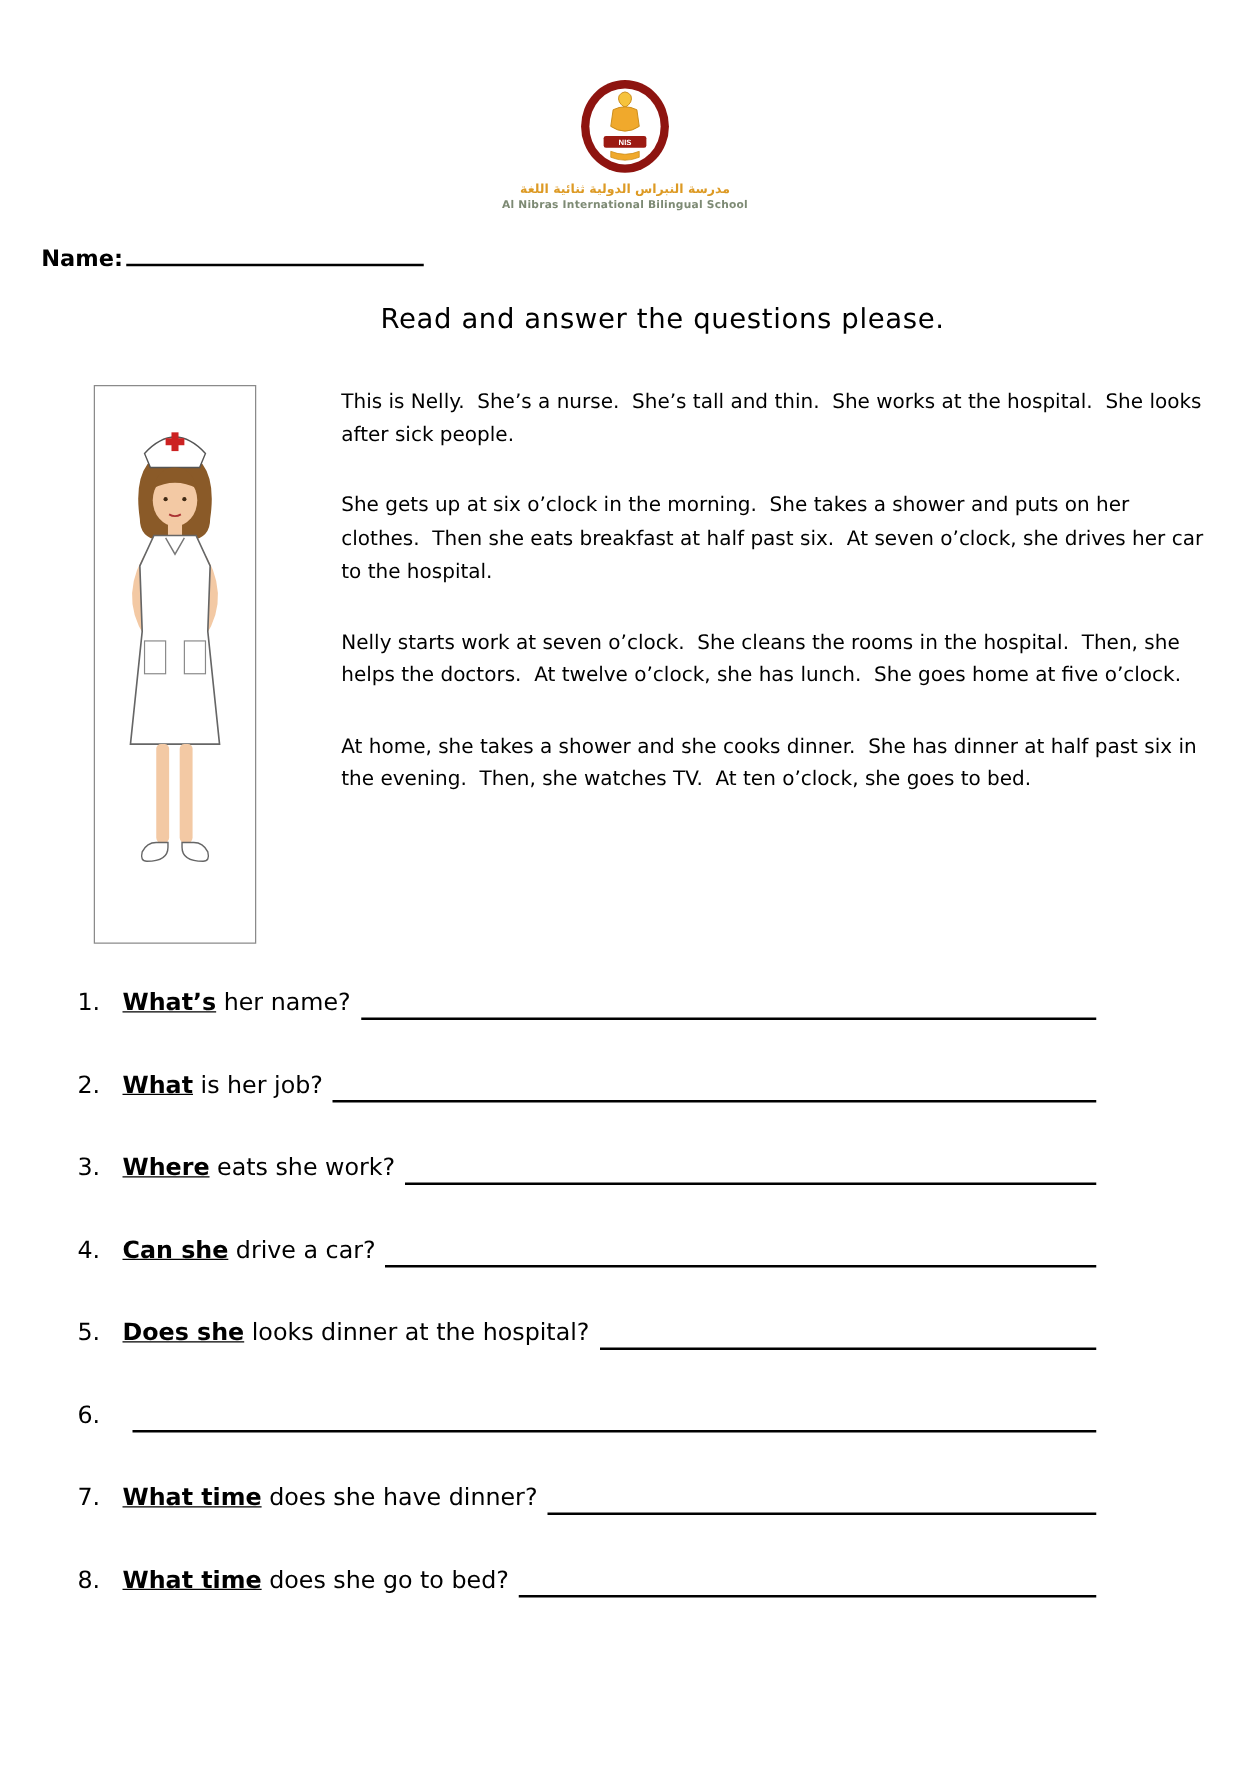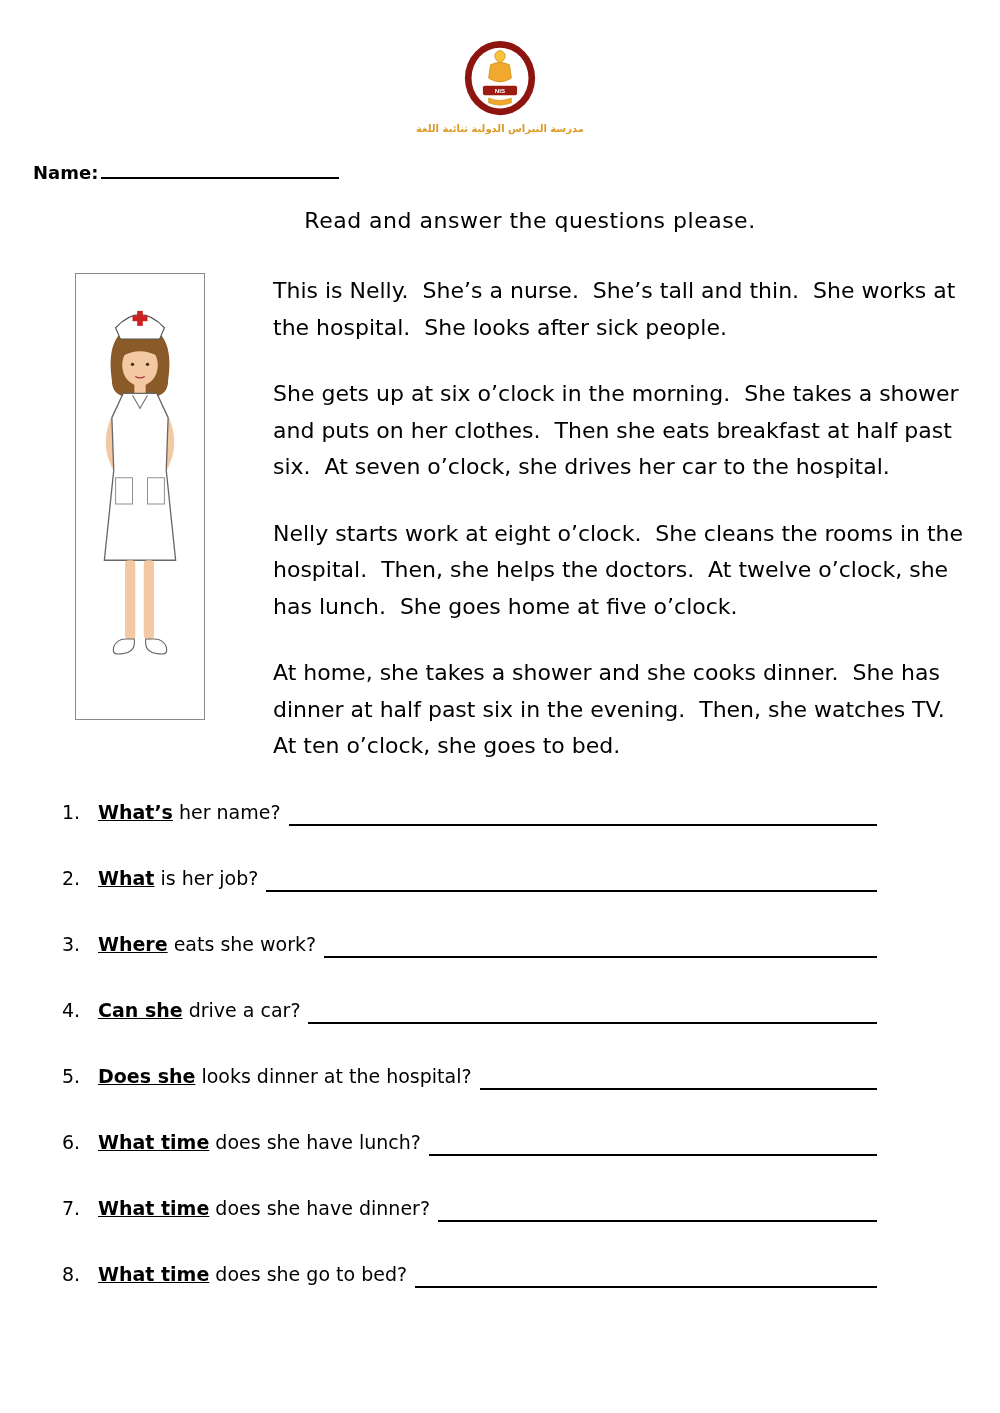--- a/index.html
+++ b/index.html
@@ -3,35 +3,35 @@
 <meta charset="utf-8">
 <style>
   * { margin:0; padding:0; box-sizing:border-box; }
   html,body { background:#fff; }
   .page {
     width:1000px; height:1413px; background:#ffffff; color:#000;
     font-family:"DejaVu Sans","Liberation Sans",sans-serif;
     position:relative; overflow:hidden; margin:0 auto;
   }
   
-  .logo-block { padding-top:40px; text-align:center; }
+  .logo-block { padding-top:63px; text-align:center; }
   .logo-svg { width:76px; height:80px; display:block; margin:0 auto; }
   .arabic { font-size:10px; color:#dd9a24; margin-top:3px; font-weight:bold; }
   .school-name { font-size:8.5px; color:#7d8a74; font-weight:bold; margin-top:2px; letter-spacing:0.2px; }
   
   .id-lines { margin:28px 0 0 33px; }
   .id-line { margin-bottom:21px; font-size:18px; font-weight:bold; height:25px; }
   .write-line { display:inline-block; width:238px; border-bottom:2px solid #000; height:15px; margin-left:3px; }
   
   .title { text-align:center; font-size:22px; font-weight:normal; margin:16px 0 0 60px; letter-spacing:0.5px; }
   
   .content-row { display:flex; margin:40px 35px 0 75px; }
   .nurse-box { width:130px; height:447px; border:1px solid #8a8a8a; flex:none; padding:8px 4px; background:#fff; }
   .nurse-box svg { width:100%; height:100%; display:block; }
-  .passage { margin-left:68px; width:692px; font-size:22px; line-height:1.66; }
+  .passage { margin-left:68px; width:692px; font-size:16px; line-height:1.66; }
   .passage p { white-space:pre-wrap; margin-bottom:30px; }
   .passage p:last-child { margin-bottom:0; }
   
   .questions { list-style:none; margin:34px 123px 0 62px; }
   .question-row { display:flex; align-items:flex-end; margin-bottom:39px; font-size:19px; line-height:27px; }
   .q-num { width:36px; flex:none; }
   .q-text { white-space:pre; }
   .q-word { font-weight:bold; text-decoration:underline; }
   .answer-blank { flex:1 1 auto; border-bottom:2px solid #000; height:20px; margin-left:8px; }
 </style>
@@ -44,20 +44,21 @@
     <svg class="logo-svg" viewBox="0 0 80 84" aria-hidden="true">
       <ellipse cx="40" cy="40" rx="37" ry="39" fill="#8e1410"></ellipse>
       <ellipse cx="40" cy="40" rx="30" ry="32" fill="#ffffff"></ellipse>
       <path d="M35 14 Q40 8 45 14 Q47 20 40 24 Q33 20 35 14 Z" fill="#f6c33c" stroke="#c98a16" stroke-width="0.8"></path>
       <path d="M30 26 Q40 21 50 26 L52 40 Q40 48 28 40 Z" fill="#f0a92c" stroke="#c98a16" stroke-width="0.8"></path>
       <rect x="22" y="48" width="36" height="10" rx="2" fill="#9c1a12"></rect>
       <text x="40" y="55.5" font-size="6.5" fill="#ffffff" text-anchor="middle" font-family="sans-serif" font-weight="bold">NIS</text>
       <path d="M28 61 Q40 66 52 61 L52 66 Q40 71 28 66 Z" fill="#f0a92c" stroke="#c98a16" stroke-width="0.6"></path>
     </svg>
     <div class="arabic">مدرسة النبراس الدولية ثنائية اللغة</div>
+    <div class="school-name">Al Nibras International Bilingual School</div>
   </header>
 
   <div class="id-lines">
     <div class="id-line"><span>Name:</span><span class="write-line"></span></div>
   </div>
 
   <h1 class="title">Read and answer the questions please.</h1>
 
   <div class="content-row">
     <div class="nurse-box">
@@ -88,21 +89,21 @@
         <rect x="48" y="288" width="11" height="84" rx="4" fill="#f3c9a4"></rect>
         <rect x="68" y="288" width="11" height="84" rx="4" fill="#f3c9a4"></rect>
 
         <path d="M58 376 Q58 388 40 388 Q34 388 36 380 Q40 372 48 372 L58 372 Z" fill="#ffffff" stroke="#666" stroke-width="1.2"></path>
         <path d="M70 376 Q70 388 88 388 Q94 388 92 380 Q88 372 80 372 L70 372 Z" fill="#ffffff" stroke="#666" stroke-width="1.2"></path>
       </svg>
     </div>
     <div class="passage">
       <p>This is Nelly.  She’s a nurse.  She’s tall and thin.  She works at the hospital.  She looks after sick people.</p>
       <p>She gets up at six o’clock in the morning.  She takes a shower and puts on her clothes.  Then she eats breakfast at half past six.  At seven o’clock, she drives her car to the hospital.</p>
-      <p>Nelly starts work at eight o’clock.  She cleans the rooms in the hospital.  Then, she helps the doctors.  At twelve o’clock, she has lunch.  She goes home at five o’clock.</p>
+      <p>Nelly starts work at seven o’clock.  She cleans the rooms in the hospital.  Then, she helps the doctors.  At twelve o’clock, she has lunch.  She goes home at five o’clock.</p>
       <p>At home, she takes a shower and she cooks dinner.  She has dinner at half past six in the evening.  Then, she watches TV.  At ten o’clock, she goes to bed.</p>
     </div>
   </div>
 
   <ol class="questions">
     <li class="question-row">
         <span class="q-num">1.</span>
         <span class="q-text"><span class="q-word">What’s</span><span class="q-rest"> her name?</span></span>
         <span class="answer-blank"></span>
       </li>
@@ -121,21 +122,20 @@
         <span class="q-text"><span class="q-word">Can she</span><span class="q-rest"> drive a car?</span></span>
         <span class="answer-blank"></span>
       </li>
     <li class="question-row">
         <span class="q-num">5.</span>
         <span class="q-text"><span class="q-word">Does she</span><span class="q-rest"> looks dinner at the hospital?</span></span>
         <span class="answer-blank"></span>
       </li>
     <li class="question-row">
         <span class="q-num">6.</span>
-        <span class="q-text"><span class="q-word">What time</span><span class="q-rest"> does she have lunch?</span></span>
         <span class="answer-blank"></span>
       </li>
     <li class="question-row">
         <span class="q-num">7.</span>
         <span class="q-text"><span class="q-word">What time</span><span class="q-rest"> does she have dinner?</span></span>
         <span class="answer-blank"></span>
       </li>
     <li class="question-row">
         <span class="q-num">8.</span>
         <span class="q-text"><span class="q-word">What time</span><span class="q-rest"> does she go to bed?</span></span>

